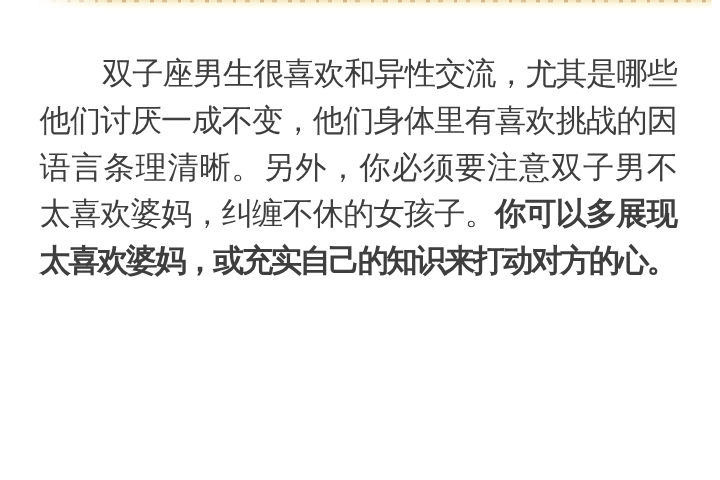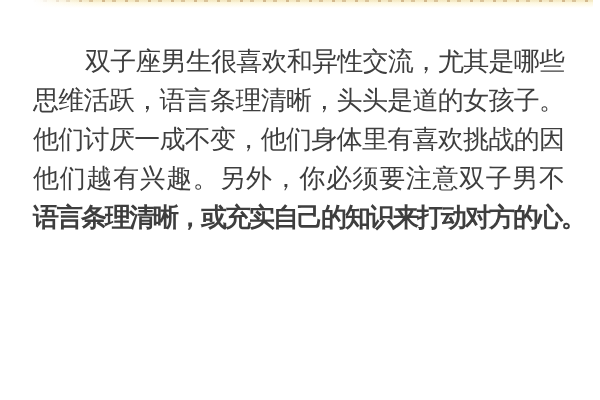--- a/index.html
+++ b/index.html
@@ -72,21 +72,23 @@
 </style>
 </head>
 <body>
 
 <div class="page">
 
   <div class="decor-strip"></div>
 
   <div class="article">
     <div class="text-line indented">双子座男生很喜欢和异性交流，尤其是哪些</div>
-    <div class="text-line">思维活跃，语言条理清晰，头头是道的女孩子。</div>
     <div class="text-line">他们讨厌一成不变，他们身体里有喜欢挑战的因</div>
-    <div class="text-line">他们越有兴趣。另外，你必须要注意双子男不</div>
+    <div class="text-line">语言条理清晰。另外，你必须要注意双子男不</div>
     <div class="text-line">
-      <span class="emphasis">语言条理清晰，或充实自己的知识来打动对方的心。</span>
+      <span>太喜欢婆妈，纠缠不休的女孩子。</span><span class="emphasis">你可以多展现</span>
+    </div>
+    <div class="text-line">
+      <span class="emphasis">太喜欢婆妈，或充实自己的知识来打动对方的心。</span>
     </div>
   </div>
 
 </div>
 
 </body></html>

